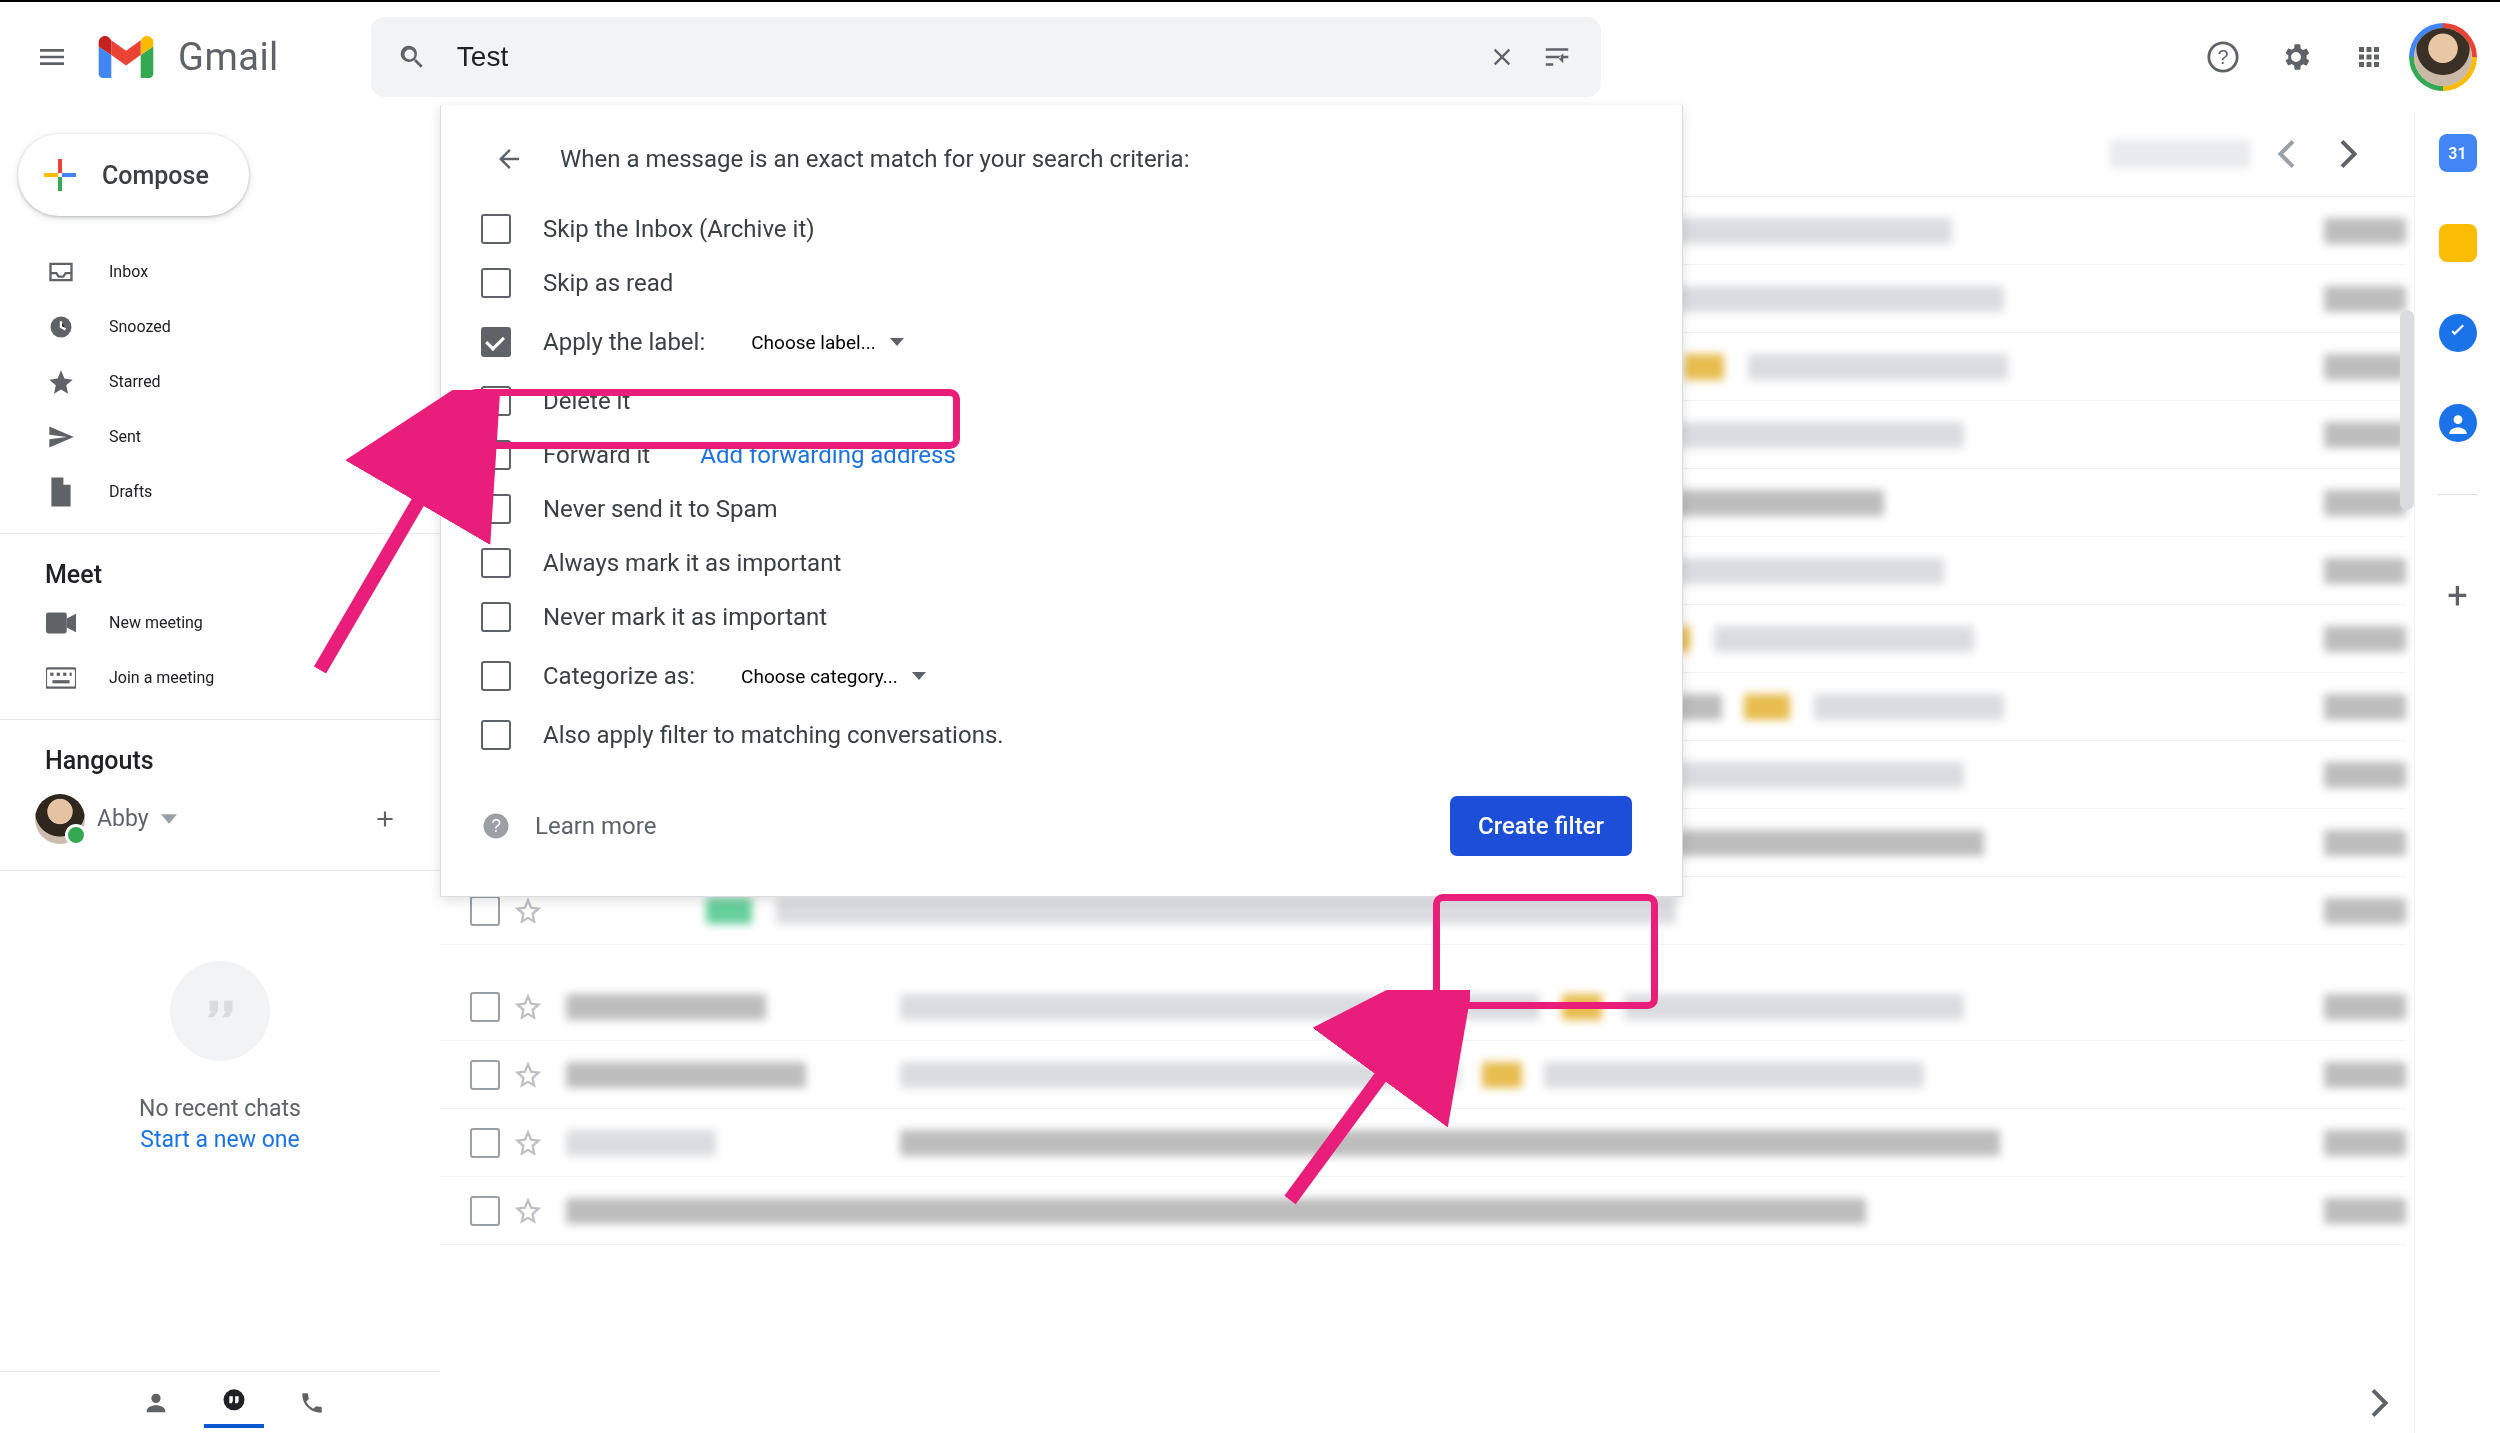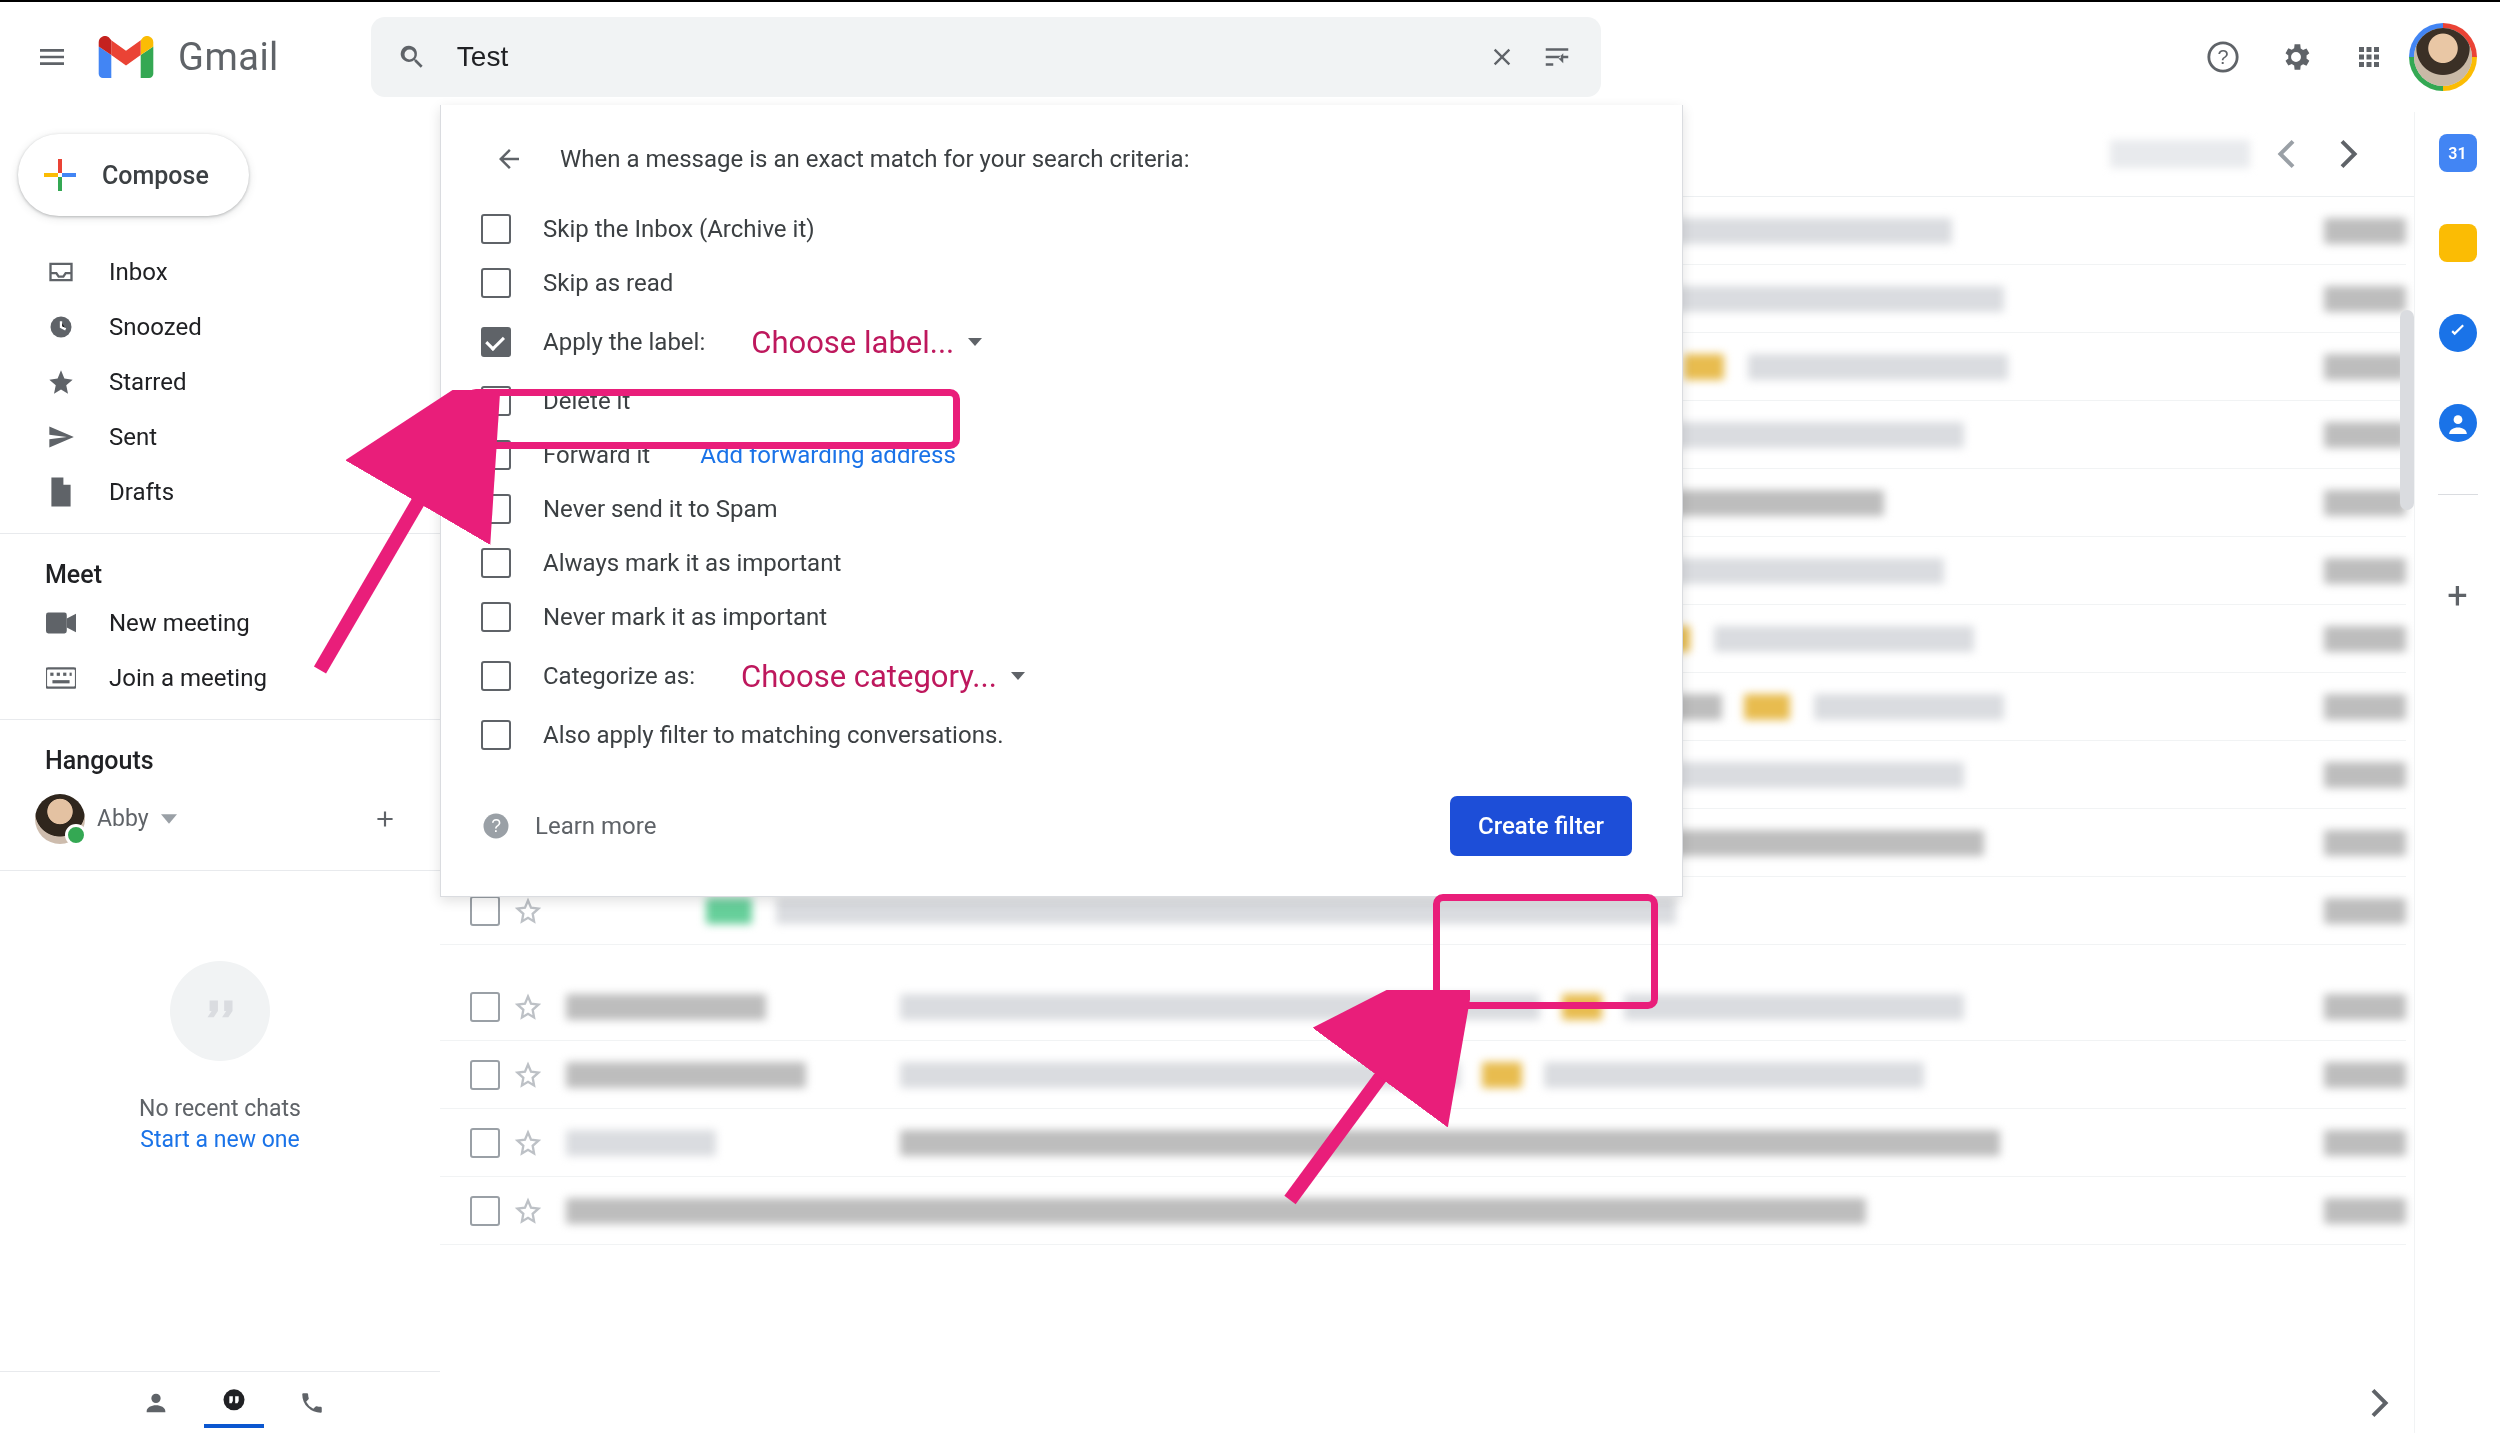--- a/index.html
+++ b/index.html
@@ -46,21 +46,21 @@
   .body-row{ display:flex; height:calc(100% - 112px); }
   .sidebar{ width:440px; flex:none; padding-top:22px; border-right:none; }
   .compose-btn{
     margin-left:18px; height:82px; padding:0 40px 0 24px; border-radius:42px;
     background:#fff; box-shadow:0 1px 3px rgba(60,64,67,.3), 0 2px 8px rgba(60,64,67,.15);
     display:inline-flex; align-items:center; gap:24px; color:#3c4043; font-size:25px; font-weight:500;
   }
   .nav{ margin-top:28px; }
   .nav-item{
     height:55px; display:flex; align-items:center; gap:32px; padding-left:45px;
-    color:#202124; font-size:24px; cursor:pointer;
+    color:#202124; font-size:16px; cursor:pointer;
   }
   .nav-item .ni{ width:32px; height:32px; flex:none; display:flex; align-items:center; justify-content:center;}
   .section-label{ padding:26px 0 6px 45px; font-size:25px; font-weight:500; color:#202124; }
   .sidebar-sep{ height:1px; background:#e8eaed; margin:14px 0 0 0;}
   .hangouts-row{ display:flex; align-items:center; padding:10px 28px 10px 35px; gap:12px;}
   .hangouts-avatar{ width:50px;height:50px;border-radius:50%; background:radial-gradient(circle at 50% 35%, #e4c2a2 0 30%, #2f261d 32% 60%, #cdbcad 62% 100%); position:relative;}
   .hangouts-avatar::after{content:"";position:absolute;right:-2px;bottom:-2px;width:16px;height:16px;border-radius:50%;background:#34a853;border:3px solid #fff;}
   .hangouts-name{ font-size:23px; color:#5f6368;}
   .sb-plus{ margin-left:auto;}
   .hangouts-placeholder{
@@ -106,21 +106,21 @@
   .fp-head-text{ font-size:24px; color:#3c4043;}
   .fp-item{
     display:flex; align-items:center; padding:12px 20px 12px 30px; gap:32px; font-size:24px; color:#3c4043;
   }
   .fp-ck{ width:30px;height:30px;border:2.5px solid #5f6368;border-radius:3px; flex:none;
     display:flex;align-items:center;justify-content:center;}
   .fp-ck.checked{ background:#5f6368; border-color:#5f6368;}
   .fp-ck.checked::after{content:"";width:14px;height:8px;border-left:3px solid #fff;border-bottom:3px solid #fff;transform:rotate(-45deg) translateY(-2px);}
   .fp-select{
     height:40px; padding:0 36px 0 14px; border:none; background:transparent;
-    font-size:31px; color:#be185d; position:relative; display:inline-flex; align-items:center;
+    font-size:19px; color:#000000; position:relative; display:inline-flex; align-items:center;
   }
   .fp-select::after{content:"";position:absolute;right:8px;top:16px;border-left:7px solid transparent;border-right:7px solid transparent;border-top:8px solid #5f6368;}
   .fp-link{ color:#1a73e8; font-size:24px; margin-left:18px; cursor:pointer;}
   .fp-footer{ display:flex; align-items:center; padding:34px 40px 0 30px; }
   .learn{ display:flex; align-items:center; gap:24px; color:#5f6368; font-size:24px;}
   .create-filter{
     margin-left:auto; background:#1d4ed8; color:#fff; font-size:24px; padding:16px 28px;
     border-radius:7px; font-weight:500; cursor:pointer;
   }
   

